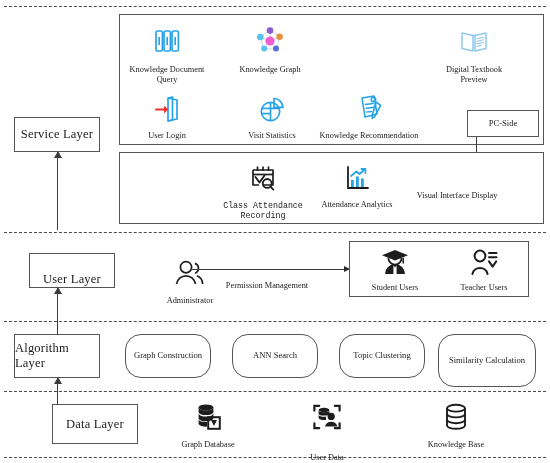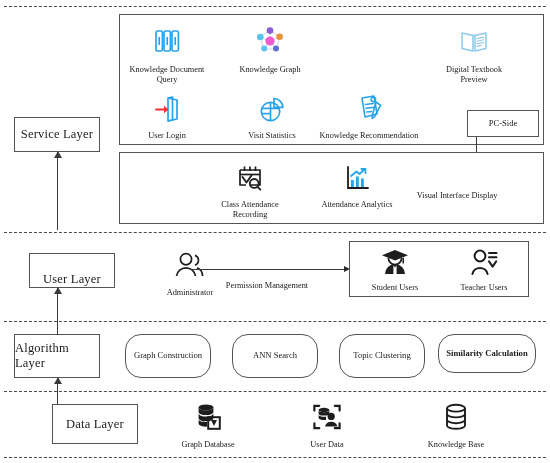--- a/index.html
+++ b/index.html
@@ -206,21 +206,21 @@
   </div>
 
   <div class="rect" style="left:440px;top:110px;width:72px;height:27px;margin-left:27px;">
     <span class="rect-label">PC-Side</span>
   </div>
 
   <div class="vline" style="left:476px;top:137px;height:62px;"></div>
 
   <div class="rect" style="left:119px;top:152px;width:425px;height:72px;"></div>
 
-  <div class="item" style="left:208px;top:163px;width:84px;">
+  <div class="item" style="left:221px;top:163px;width:84px;font-family:Liberation Mono, monospace;">
     <span class="ic">
       <svg width="32" height="30" viewBox="0 0 32 30">
         <g fill="none" stroke="#1d1d1d" stroke-width="1.7" stroke-linejoin="round">
           <path d="M6 7 H26 V22 H16"></path>
           <path d="M6 7 V22 H12"></path>
           <line x1="6" y1="11.5" x2="26" y2="11.5"></line>
           <line x1="10.5" y1="3.5" x2="10.5" y2="8"></line>
           <line x1="16" y1="3.5" x2="16" y2="8"></line>
           <line x1="21.5" y1="3.5" x2="21.5" y2="8"></line>
         </g>
@@ -261,21 +261,21 @@
 
 
   <div class="layer-box" style="left:29px;top:253px;width:86px;height:35px;align-items:flex-end;">
     <span>User Layer</span>
   </div>
   <div class="uparrow" style="left:57px;top:288px;height:31px;">
     <div class="shaft"></div>
       <div class="head"></div>
   </div>
 
-  <div class="item" style="left:152px;top:251px;width:76px;">
+  <div class="item" style="left:152px;top:259px;width:76px;">
     <span class="ic">
       <svg width="38" height="30" viewBox="0 0 38 30">
         <g fill="none" stroke="#1d1d1d" stroke-width="1.7" stroke-linejoin="round">
           <circle cx="15" cy="8.2" r="5.6"></circle>
           <path d="M5.5 25 A9.6 9.6 0 0 1 24.5 25"></path>
           <path d="M24 4.4 A5.2 5.2 0 0 1 24 14.2"></path>
           <path d="M26 16.8 A9 9 0 0 1 31.6 25"></path>
         </g>
       </svg>
     </span>
@@ -336,21 +336,21 @@
 
   <div class="rect rounded" style="left:125px;top:334px;width:86px;height:44px;">
     <span class="rect-label">Graph Construction</span>
   </div>
   <div class="rect rounded" style="left:232px;top:334px;width:86px;height:44px;">
     <span class="rect-label">ANN Search</span>
   </div>
   <div class="rect rounded" style="left:339px;top:334px;width:86px;height:44px;">
     <span class="rect-label">Topic Clustering</span>
   </div>
-  <div class="rect rounded" style="left:438px;top:334px;width:98px;height:39px;font-weight:bold;">
+  <div class="rect rounded" style="left:438px;top:334px;width:98px;height:53px;">
     <span class="rect-label">Similarity  Calculation</span>
   </div>
 
   <div class="layer-box" style="left:14px;top:404px;width:86px;height:40px;margin-left:38px;">
     <span>Data Layer</span>
   </div>
   <div class="vline" style="left:57px;top:391px;height:14px;"></div>
 
   <div class="item" style="left:164px;top:401px;width:88px;">
     <span class="ic">
@@ -363,21 +363,21 @@
         </g>
         <g fill="none" stroke="#1d1d1d" stroke-width="2">
           <rect x="16.2" y="16.2" width="11.6" height="11.6"></rect>
         </g>
         <path d="M19 19 L22 25 L25 19 Z" fill="#1d1d1d"></path>
       </svg>
     </span>
     <span class="cap">Graph Database</span>
   </div>
 
-  <div class="item" style="left:292px;top:401px;width:70px;">
+  <div class="item" style="left:292px;top:401px;width:70px;gap:13px;">
     <span class="ic">
       <svg width="32" height="32" viewBox="0 0 32 32">
         <g fill="none" stroke="#1d1d1d" stroke-width="2.2" stroke-linecap="round">
           <path d="M3.4 9.6 V4.8 H8.2"></path>
           <path d="M28.6 9.6 V4.8 H23.8"></path>
           <path d="M3.4 22.4 V27.2 H8.2"></path>
           <path d="M28.6 22.4 V27.2 H23.8"></path>
         </g>
         <g fill="#1d1d1d">
           <ellipse cx="13" cy="9" rx="5.4" ry="2.2"></ellipse>

